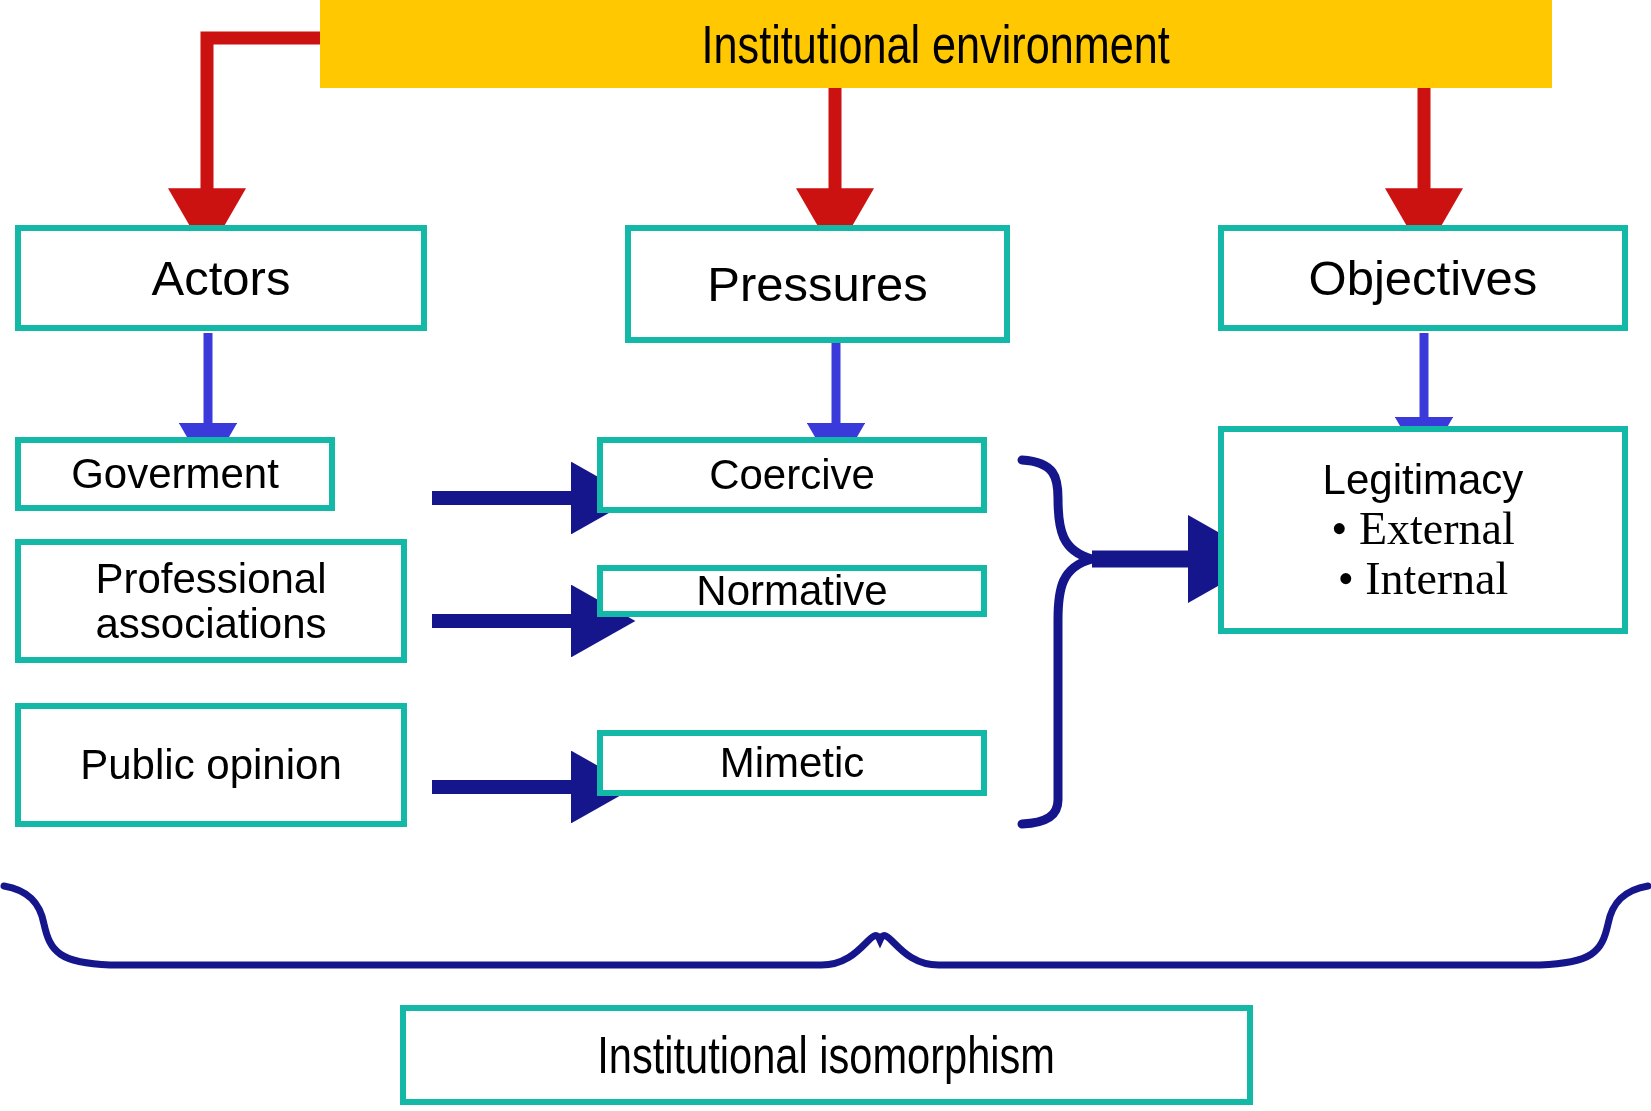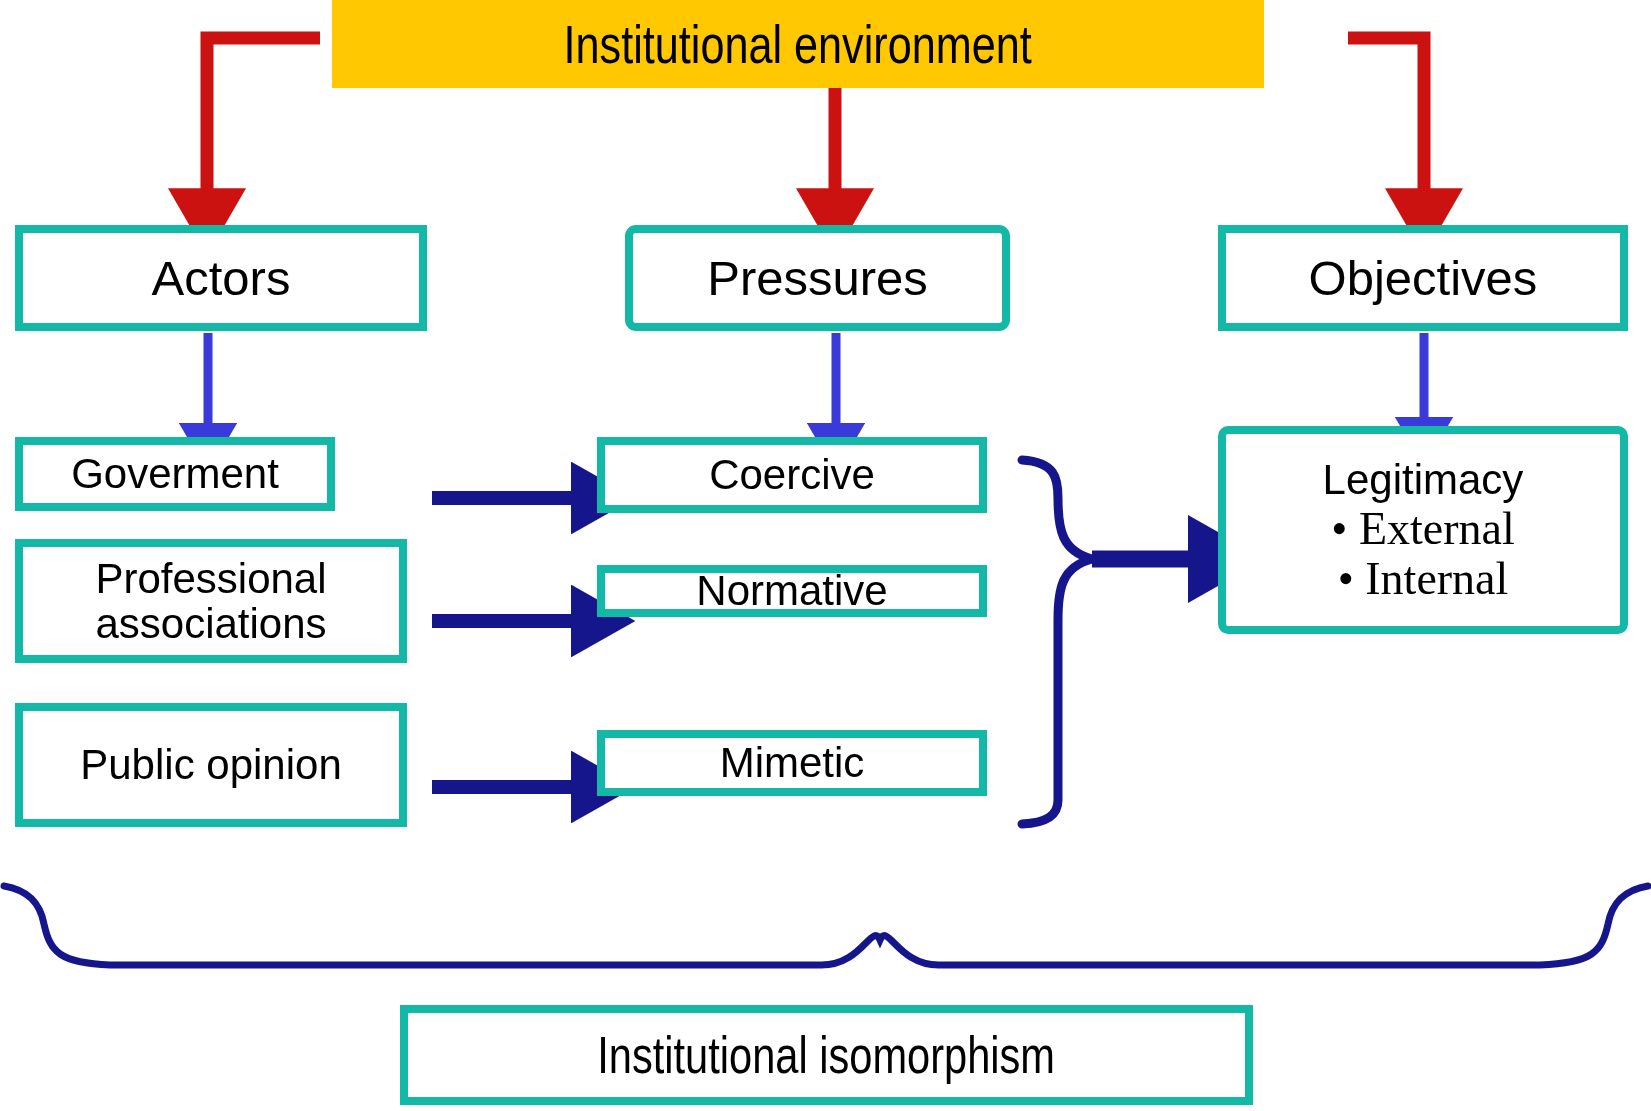--- a/index.html
+++ b/index.html
@@ -19,21 +19,21 @@
     position: absolute;
     left: 0;
     top: 0;
     width: 1651px;
     height: 1111px;
     pointer-events: none;
   }
   .box {
     position: absolute;
     box-sizing: border-box;
-    border: 8px solid #14b8a6;
+    border: 6px solid #14b8a6;
     background: #ffffff;
     display: flex;
     align-items: center;
     justify-content: center;
     text-align: center;
     color: #000000;
     line-height: 1.08;
   }
   .banner {
     position: absolute;
@@ -142,29 +142,29 @@
                C50,952 60,963 110,965
                L820,965
                C862,966 872,922 880,940
                C888,922 898,966 940,965
                L1540,965
                C1592,963 1602,952 1608,924
                C1612,903 1624,890 1648,886" fill="none" stroke="#16168C" stroke-width="7" stroke-linecap="round"></path>
     </g>
   </svg>
 
-  <div class="banner" style="left:320px; top:0px; width:932px; height:88px;margin-left:12px;">
+  <div class="banner" style="left:320px; top:0px; width:1232px; height:88px;">
     <span class="banner-text">Institutional environment</span>
   </div>
 
   <div class="box" style="left:15px; top:225px; width:412px; height:106px;">
     <span class="t-lg">Actors</span>
   </div>
 
-  <div class="box" style="left:625px; top:225px; width:385px; height:106px;border-radius:11px;">
+  <div class="box" style="left:625px; top:225px; width:385px; height:118px;">
     <span class="t-lg">Pressures</span>
   </div>
 
   <div class="box" style="left:1218px; top:225px; width:410px; height:106px;">
     <span class="t-lg">Objectives</span>
   </div>
 
   <div class="box" style="left:15px; top:437px; width:320px; height:74px;">
     <span class="t-md">Goverment</span>
   </div>
@@ -185,21 +185,21 @@
   </div>
 
   <div class="box" style="left:597px; top:565px; width:390px; height:52px;">
     <span class="t-md">Normative</span>
   </div>
 
   <div class="box" style="left:597px; top:730px; width:390px; height:66px;">
     <span class="t-md">Mimetic</span>
   </div>
 
-  <div class="box" style="left:1218px; top:426px; width:410px; height:208px;border-radius:10px;">
+  <div class="box" style="left:1218px; top:426px; width:410px; height:208px;">
     <span class="legit-wrap">
       <span class="legit-title">Legitimacy</span>
       <span class="legit-item">• External</span>
       <span class="legit-item">• Internal</span>
     </span>
   </div>
 
   <div class="box" style="left:400px; top:1005px; width:853px; height:100px;">
     <span class="iso-text">Institutional isomorphism</span>
   </div>

